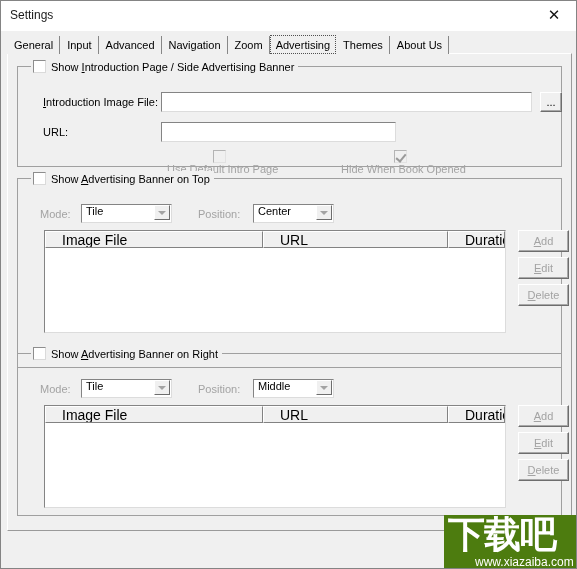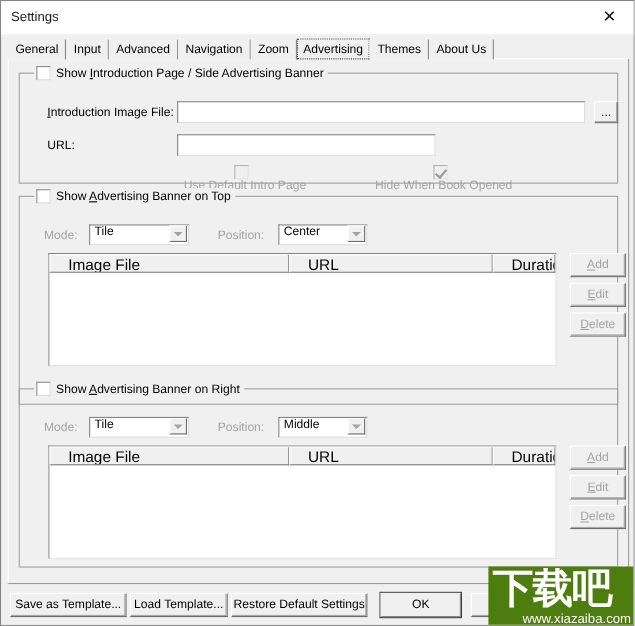--- a/index.html
+++ b/index.html
@@ -483,36 +483,19 @@
       <div class="btn disabled" style="left:500px; top:78px; width:51px; height:22px;">
         <span><u>E</u>dit</span>
       </div>
       <div class="btn disabled" style="left:500px; top:105px; width:51px; height:22px;">
         <span><u>D</u>elete</span>
       </div>
     </div>
 
   </div>
 
-  <div class="bottombar">
-    <div class="btn" style="left:8px; top:7px; width:106px; height:22px;">
-      <span>Save as Template...</span>
-    </div>
-    <div class="btn" style="left:117px; top:7px; width:89px; height:22px;">
-      <span>Load Template...</span>
-    </div>
-    <div class="btn" style="left:209px; top:7px; width:124px; height:22px;">
-      <span>Restore Default Settings</span>
-    </div>
-    <div class="btn default" style="left:344px; top:6px; width:75px; height:24px;">
-      <span>OK</span>
-    </div>
-    <div class="btn" style="left:427px; top:7px; width:75px; height:22px;">
-      <span>Cancel</span>
-    </div>
-  </div>
 
   <div class="watermark">
     <div class="wm-cjk">下载吧</div>
     <div class="wm-url">www.xiazaiba.com</div>
   </div>
 
 </div>
 
 </body></html>

